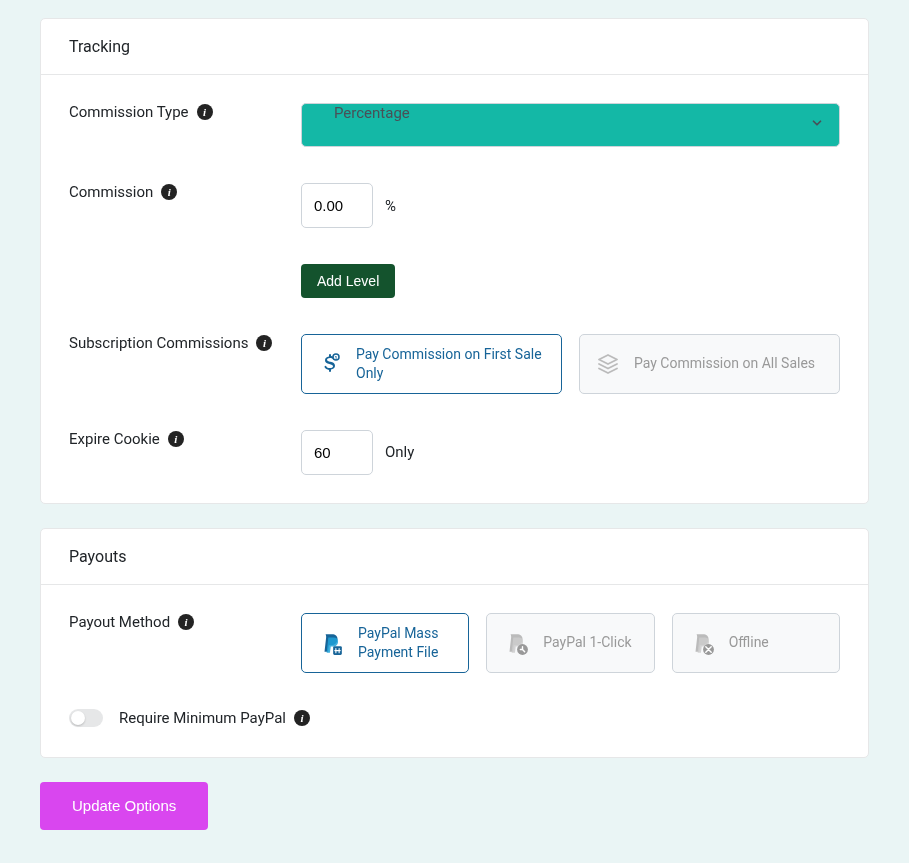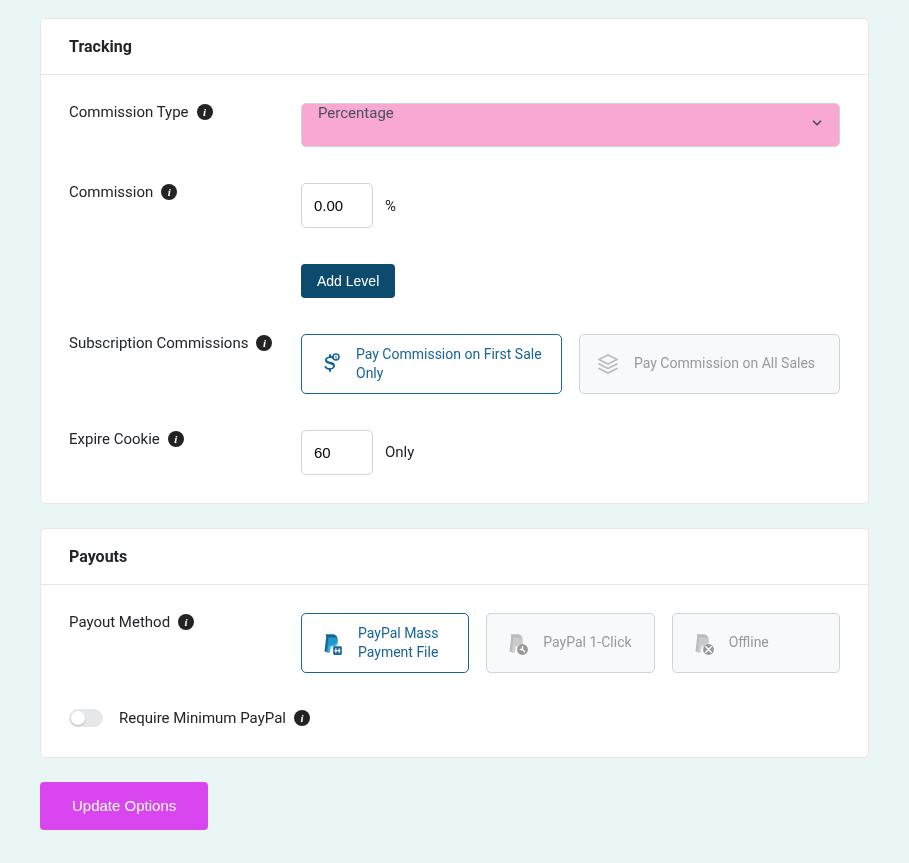--- a/index.html
+++ b/index.html
@@ -13,21 +13,21 @@
   }
   .card {
     background: #fff;
     border: 1px solid #e6e7e8;
     border-radius: 5px;
     margin-bottom: 24px;
   }
   .card-header {
     padding: 18px 28px;
     border-bottom: 1px solid #e6e7e8;
-    font-weight: 700;
+    font-weight: 400;
     font-size: 16px;
     color: #212529;
   }
   .card-body {
     padding: 28px 28px 18px 28px;
   }
   .form-row {
     display: flex;
     align-items: flex-start;
     margin-bottom: 36px;
@@ -59,24 +59,24 @@
     font-style: italic;
     font-weight: 700;
     font-size: 11px;
     font-family: Georgia, serif;
     margin-left: 8px;
     flex-shrink: 0;
   }
   .select {
     width: 100%;
     height: 44px;
-    padding: 0 40px 0 16px;
+    padding: 0 40px 0 32px;
     border: 1px solid #ced4da;
     border-radius: 5px;
-    background: #f9a8d4;
+    background: #14b8a6;
     font-size: 15px;
     color: #495057;
     appearance: none;
     position: relative;
     cursor: pointer;
   }
   .select-wrap {
     position: relative;
     width: 100%;
     display:flex;
@@ -105,21 +105,21 @@
   }
   .btn {
     display: inline-flex;
     align-items: center;
     justify-content: center;
     border: none;
     cursor: pointer;
     font-size: 14px;
   }
   .btn-primary-sm {
-    background: #0c4a6e;
+    background: #14532d;
     color: #fff;
     padding: 0 16px;
     height: 34px;
     border-radius: 4px;
   }
   .btn-main {
     background: #d946ef;
     color: #fff;
     padding: 0 32px;
     height: 48px;

